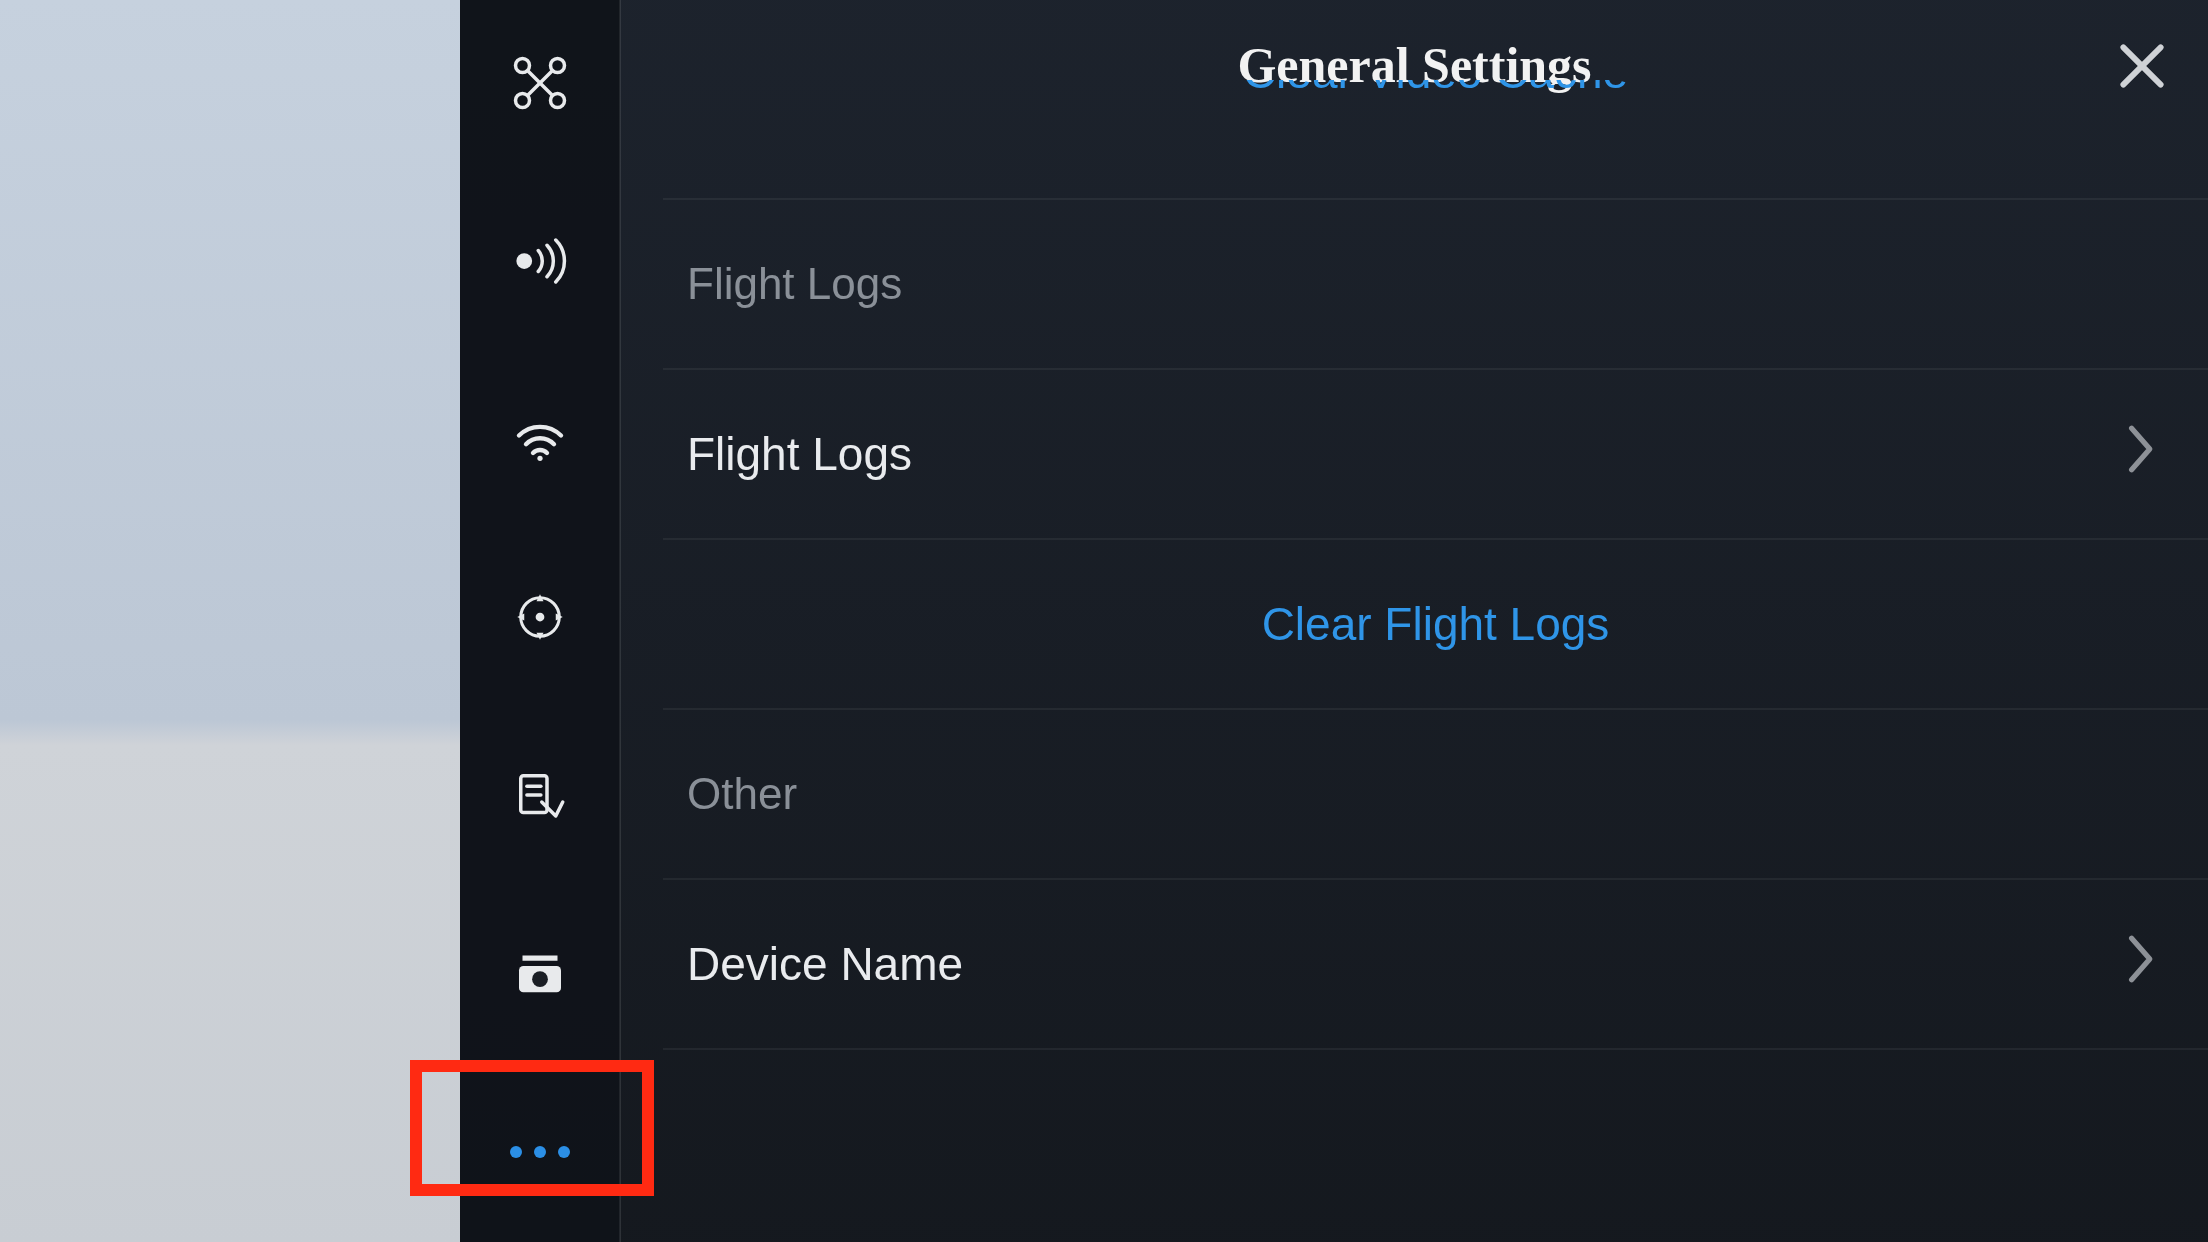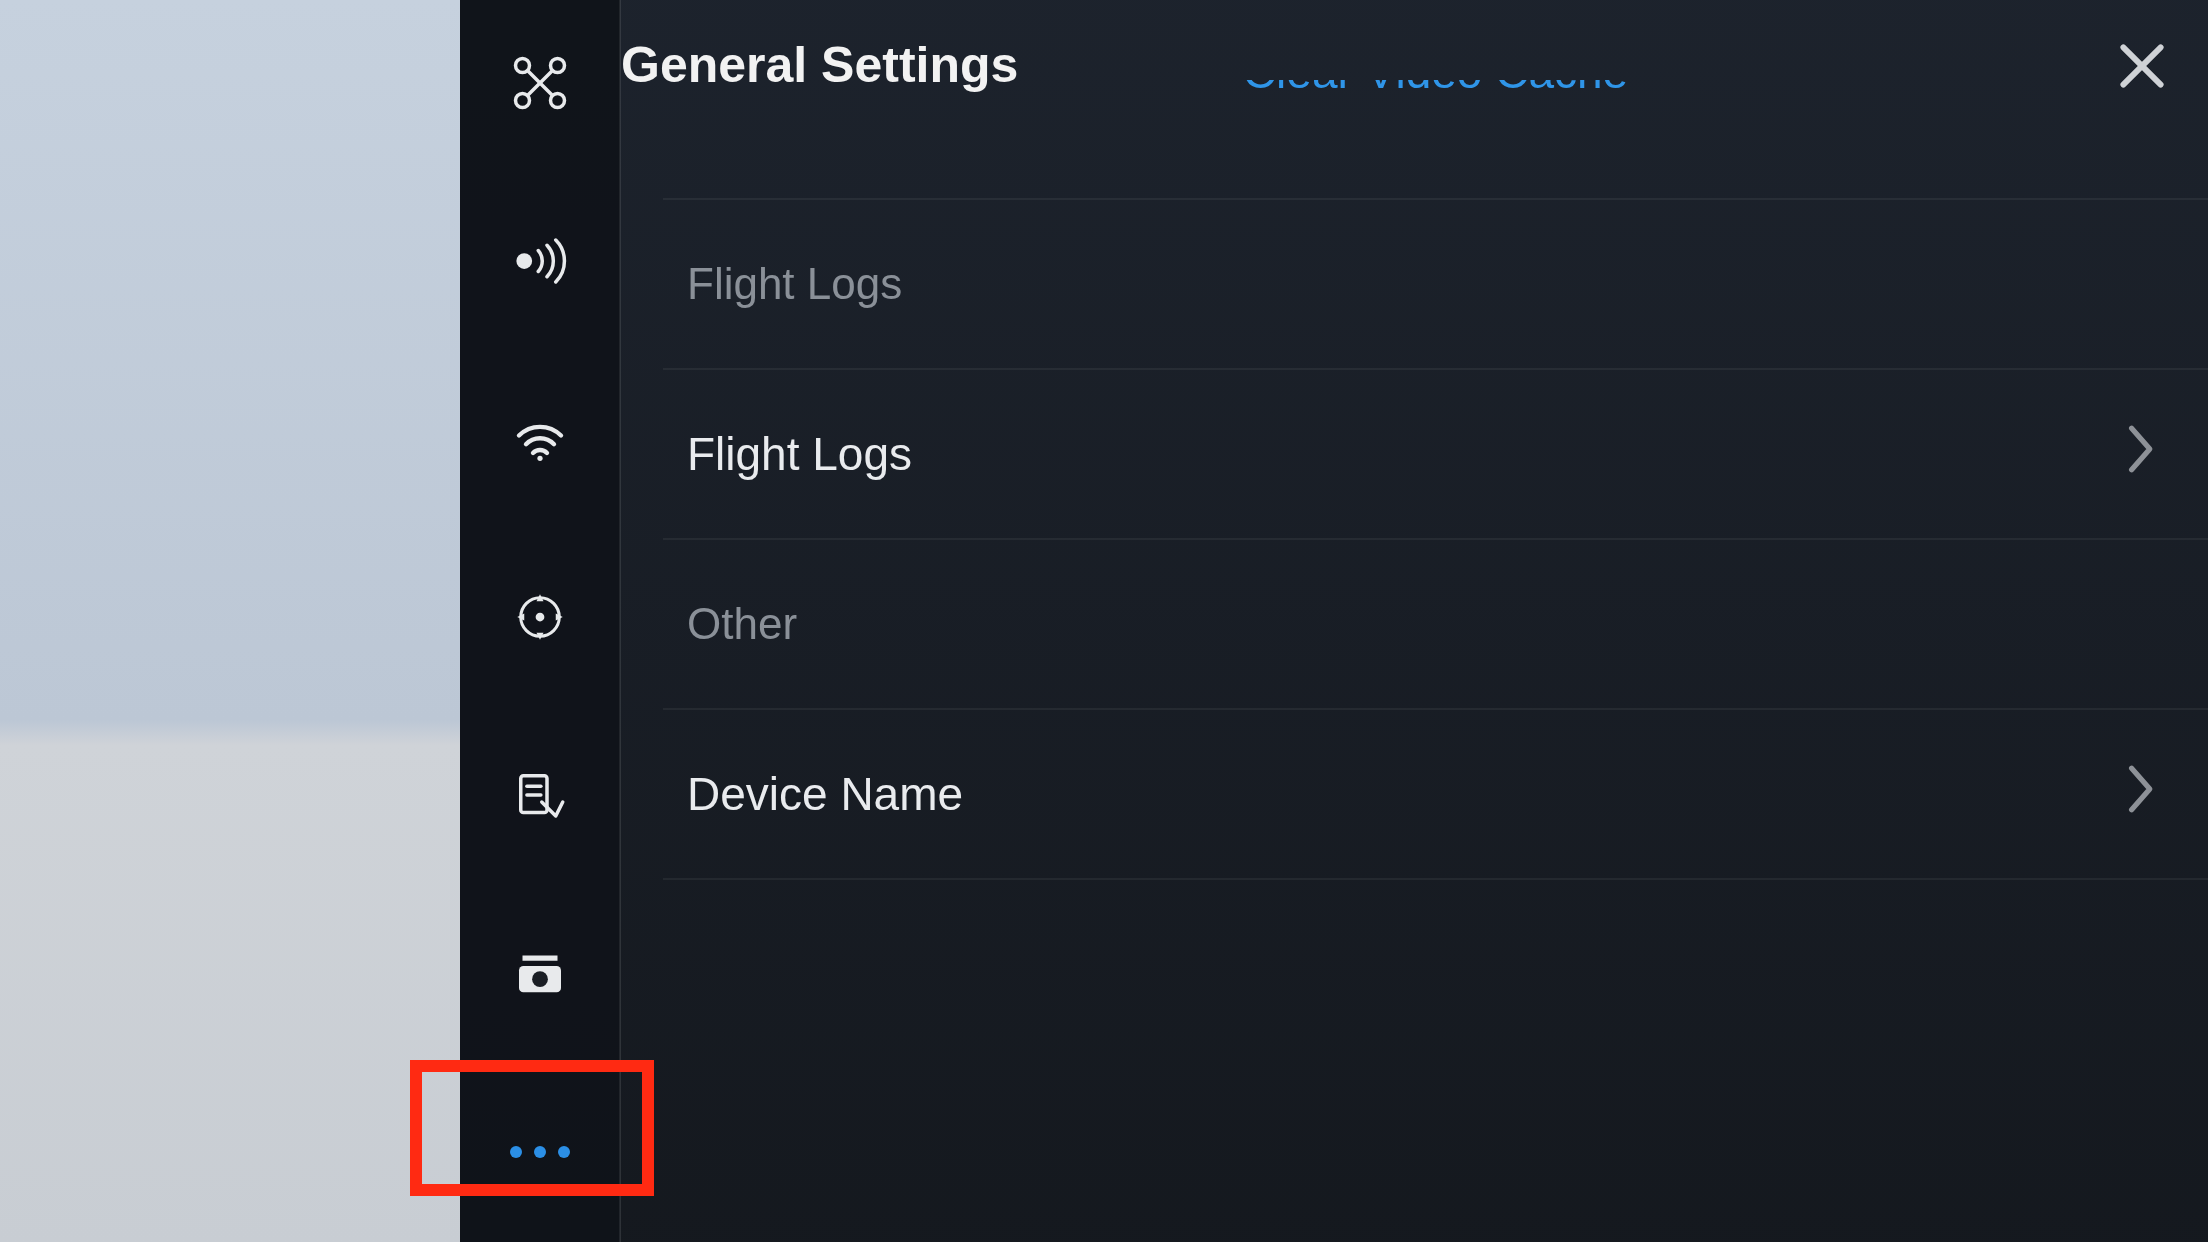--- a/index.html
+++ b/index.html
@@ -63,20 +63,22 @@
     right: 0;
     bottom: 0;
     overflow: hidden;
     background: linear-gradient(to bottom, rgba(28,34,44,0.92), rgba(20,24,30,0.92));
   }
   .header {
     position: relative;
     height: 130px;
     display: flex;
     align-items: center;
+    justify-content: center;
+    font-family: Liberation Serif, serif;
   }
   .header-title {
     color: #f2f2f2;
     font-size: 50px;
     font-weight: 600;
   }
   .close-btn {
     position: absolute;
     right: 38px;
     top: 38px;
@@ -260,20 +262,23 @@
 
     <div class="nav-row">
       <span>Flight Logs</span>
       <span class="chevron">
         <svg viewBox="0 0 24 40" fill="none" stroke="currentColor" stroke-width="4" stroke-linecap="round" stroke-linejoin="round">
           <polyline points="4,4 18,20 4,36"></polyline>
         </svg>
       </span>
     </div>
 
+    <div class="action-row">
+      <span>Clear Flight Logs</span>
+    </div>
 
     <div class="section-header">
       <span>Other</span>
     </div>
 
     <div class="nav-row">
       <span>Device Name</span>
       <span class="chevron">
         <svg viewBox="0 0 24 40" fill="none" stroke="currentColor" stroke-width="4" stroke-linecap="round" stroke-linejoin="round">
           <polyline points="4,4 18,20 4,36"></polyline>

